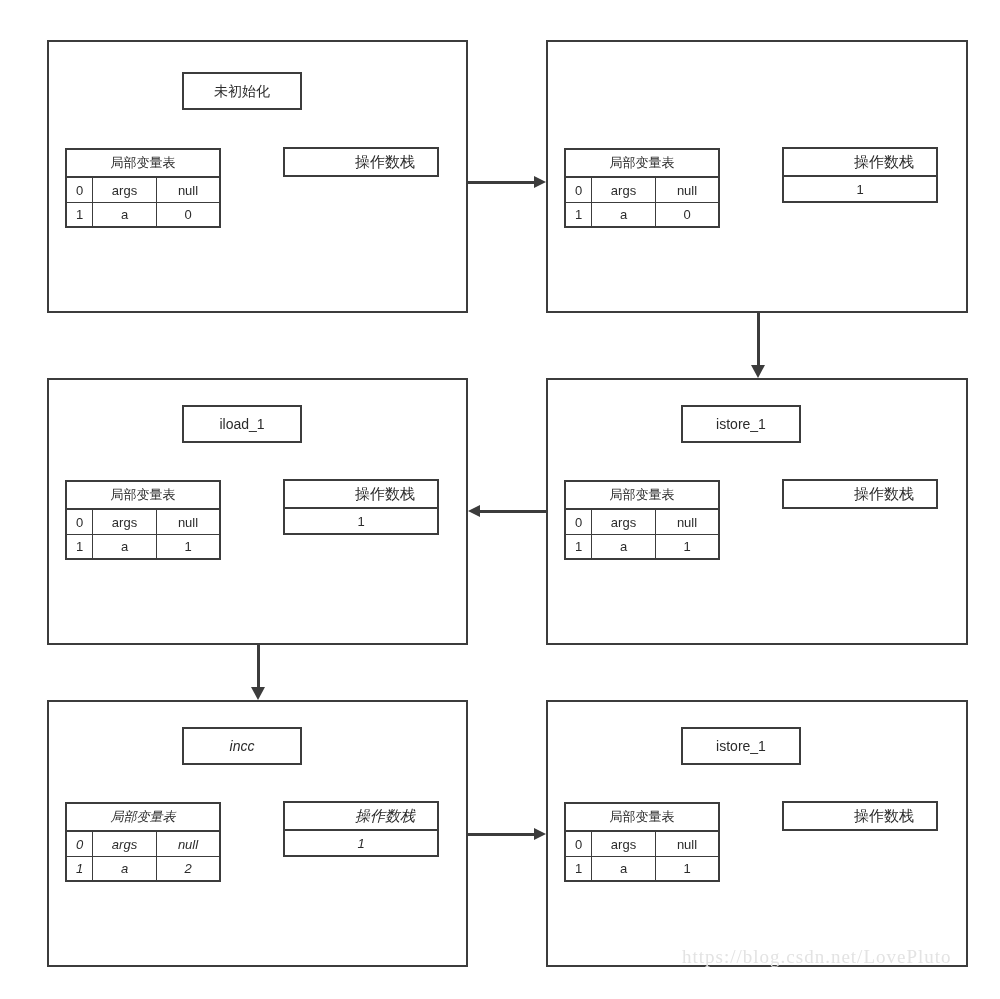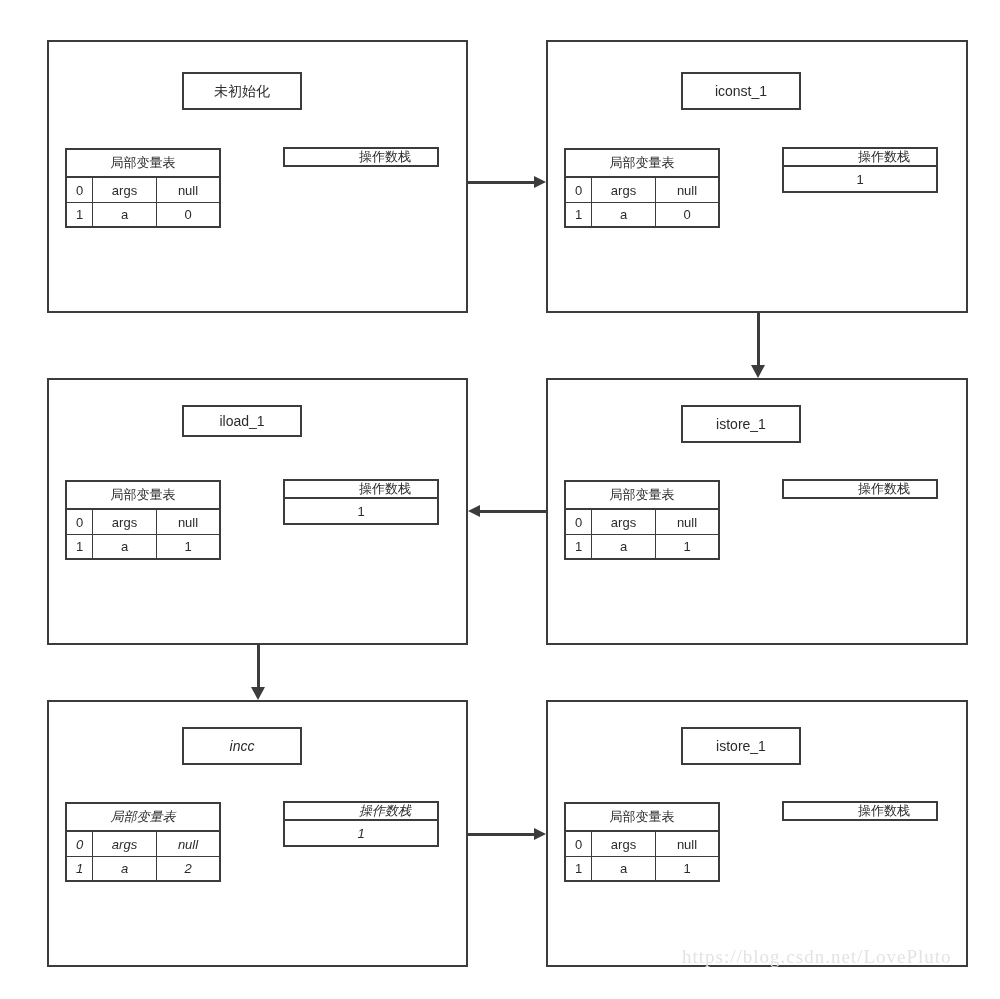--- a/index.html
+++ b/index.html
@@ -64,23 +64,23 @@
 
   .stack{
     position:absolute;
     box-sizing:border-box;
     border:2px solid #3c3c3c;
     background:#ffffff;
     width:156px;
   }
   .stack-header{
     box-sizing:border-box;
-    height:16px;
-    display:flex;align-items:center;justify-content:center;
-    font-size:13px;
+    height:26px;
+    display:flex;align-items:center;justify-content:center;
+    font-size:15px;
     white-space:nowrap;
     padding-left:48px;
   }
   .stack-slot{
     box-sizing:border-box;
     height:26px;
     border-top:2px solid #3c3c3c;
     display:flex;align-items:center;justify-content:center;
     font-size:13px;
     white-space:nowrap;
@@ -143,23 +143,20 @@
         <div class="lvt-cell vl">0</div>
       </div>
     </div>
 
     <div class="stack" style="left:234px;top:105px;">
       <div class="stack-header">操作数栈</div>
     </div>
   </div>
 
   <div class="panel" style="left:546px;top:40px;width:422px;height:273px;">
-    <div class="title-box" style="left:133px;top:30px;width:120px;height:38px;">
-      <span>iconst_1</span>
-    </div>
 
     <div class="lvt" style="left:16px;top:106px;">
       <div class="lvt-header">局部变量表</div>
       <div class="lvt-row">
         <div class="lvt-cell idx">0</div>
         <div class="lvt-cell nm">args</div>
         <div class="lvt-cell vl">null</div>
       </div>
       <div class="lvt-row">
         <div class="lvt-cell idx">1</div>
@@ -168,21 +165,21 @@
       </div>
     </div>
 
     <div class="stack" style="left:234px;top:105px;">
       <div class="stack-header">操作数栈</div>
       <div class="stack-slot">1</div>
     </div>
   </div>
 
   <div class="panel" style="left:47px;top:378px;width:421px;height:267px;">
-    <div class="title-box" style="left:133px;top:25px;width:120px;height:32px;">
+    <div class="title-box" style="left:133px;top:25px;width:120px;height:38px;">
       <span>iload_1</span>
     </div>
 
     <div class="lvt" style="left:16px;top:100px;">
       <div class="lvt-header">局部变量表</div>
       <div class="lvt-row">
         <div class="lvt-cell idx">0</div>
         <div class="lvt-cell nm">args</div>
         <div class="lvt-cell vl">null</div>
       </div>

